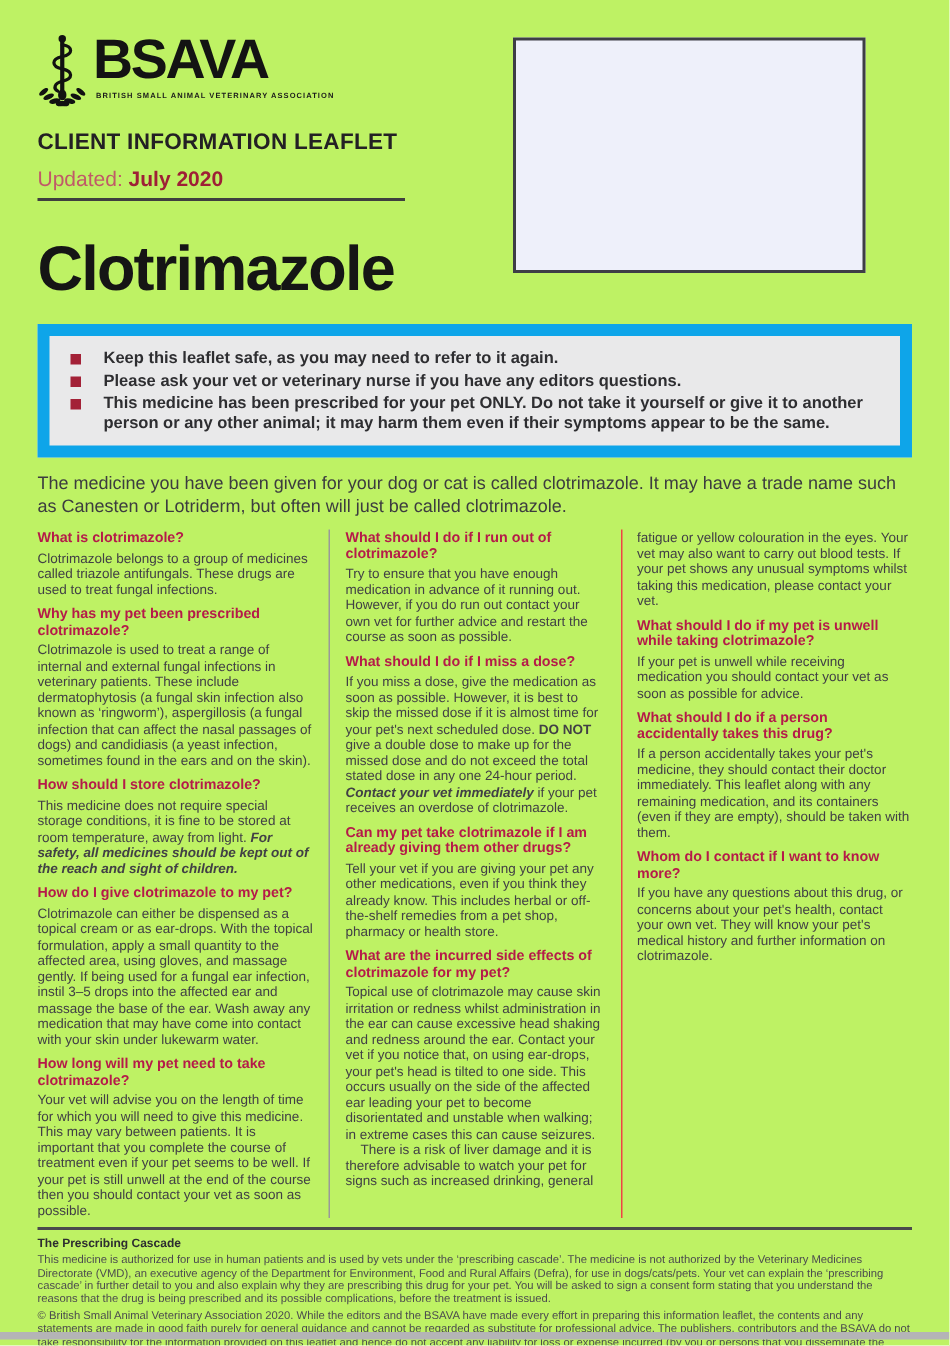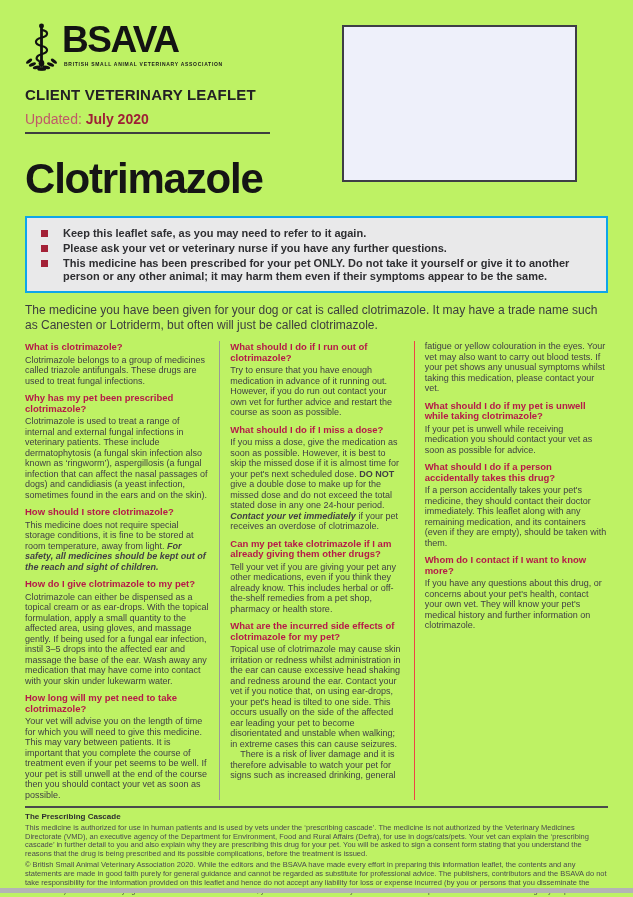--- a/index.html
+++ b/index.html
@@ -31,21 +31,21 @@
   .updated-line { font-size:14px; margin-top:8px; }
   .updated-label { color:#c05a68; }
   .updated-value { color:#9e2036; font-weight:bold; }
   .hdr-rule { width:245px; height:0; border-top:2px solid #3f3f3f; margin-top:5px; }
 
   .page-title { font-size:42px; font-weight:bold; color:#151515; letter-spacing:-1.2px; margin-top:23px; line-height:44px; }
 
   
   .notice {
     margin-top:15px;
-    border:2px solid #0ea5e9;
+    border:8px solid #0ea5e9;
     background:#e9e9ea;
     padding:7px 14px 6px 14px;
   }
   .notice-item { display:flex; gap:15px; margin:2px 0; }
   .notice-bullet { flex:0 0 7px; width:7px; height:7px; background:#a32137; margin-top:3px; }
   .notice-text { font-size:11px; font-weight:bold; color:#2e2e31; line-height:13px; }
 
   .intro { font-size:12px; color:#3c3c3f; line-height:14.5px; margin-top:10px; }
 
   
@@ -90,38 +90,38 @@
             <ellipse cx="21.5" cy="55.5" rx="4.2" ry="2.1" transform="rotate(4 21.5 55.5)"></ellipse>
             <ellipse cx="20" cy="48.5" rx="3.4" ry="4.4"></ellipse>
           </g>
         </svg>
         <div class="logo-text-wrap">
           <div class="brand-name">BSAVA</div>
           <div class="brand-tagline">BRITISH SMALL ANIMAL VETERINARY ASSOCIATION</div>
         </div>
       </div>
       <div class="blue-box"></div>
-      <div class="doc-type">CLIENT VETERINARY LEAFLET</div>
+      <div class="doc-type">CLIENT INFORMATION LEAFLET</div>
       <div class="updated-line">
         <span class="updated-label">Updated:</span>
         <span class="updated-value">July 2020</span>
       </div>
       <div class="hdr-rule"></div>
     </div>
 
     <h1 class="page-title">Clotrimazole</h1>
 
     <div class="notice">
         <div class="notice-item">
           <span class="notice-bullet"></span>
           <span class="notice-text">Keep this leaflet safe, as you may need to refer to it again.</span>
         </div>
         <div class="notice-item">
           <span class="notice-bullet"></span>
-          <span class="notice-text">Please ask your vet or veterinary nurse if you have any further questions.</span>
+          <span class="notice-text">Please ask your vet or veterinary nurse if you have any editors questions.</span>
         </div>
         <div class="notice-item">
           <span class="notice-bullet"></span>
           <span class="notice-text">This medicine has been prescribed for your pet ONLY. Do not take it yourself or give it to another person or any other animal; it may harm them even if their symptoms appear to be the same.</span>
         </div>
       </div>
 
     <p class="intro">The medicine you have been given for your dog or cat is called clotrimazole. It may have a trade name such as Canesten or Lotriderm, but often will just be called clotrimazole.</p>
 
     <div class="columns">

